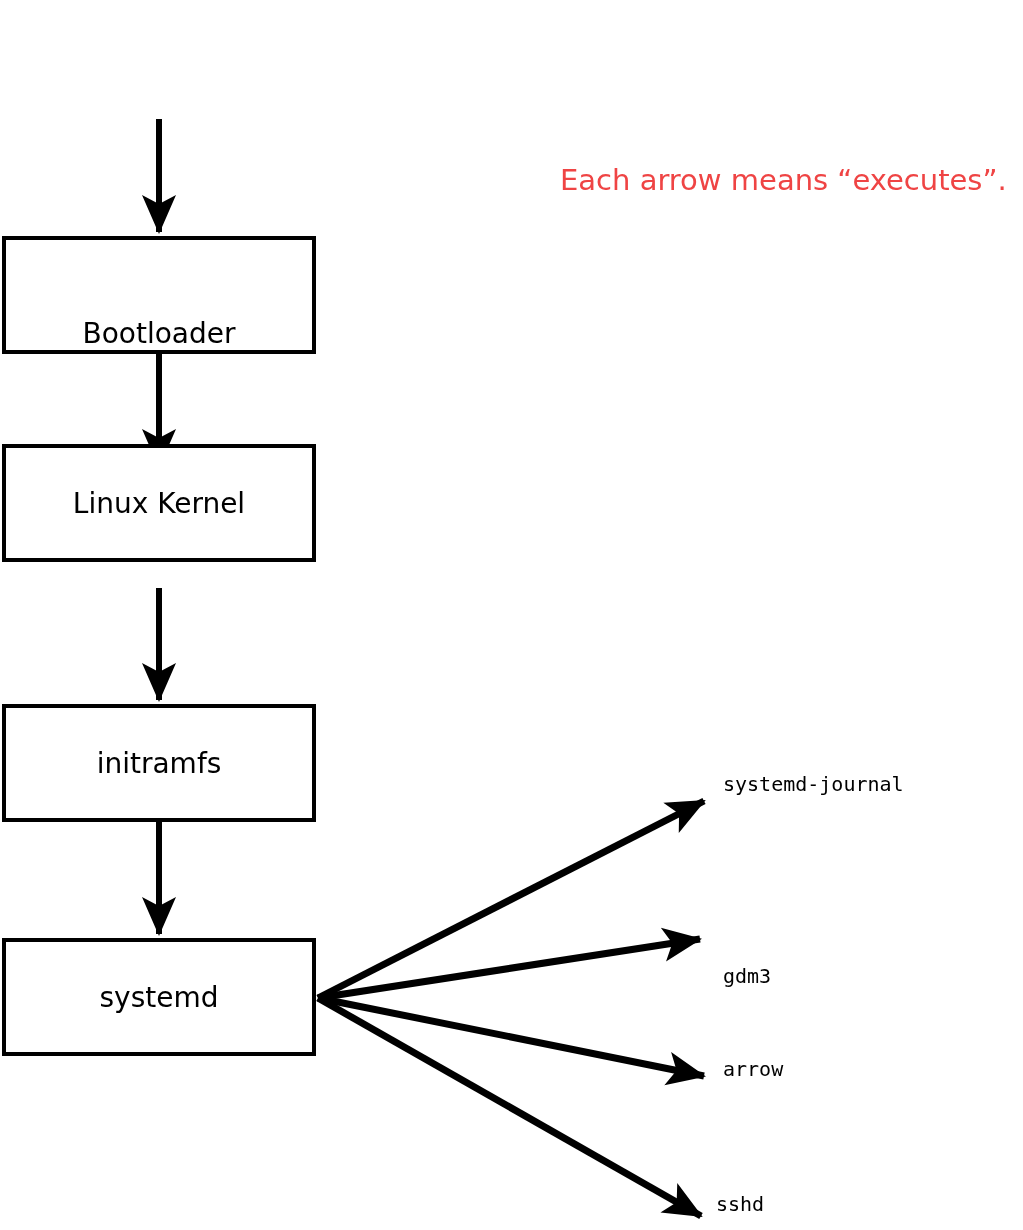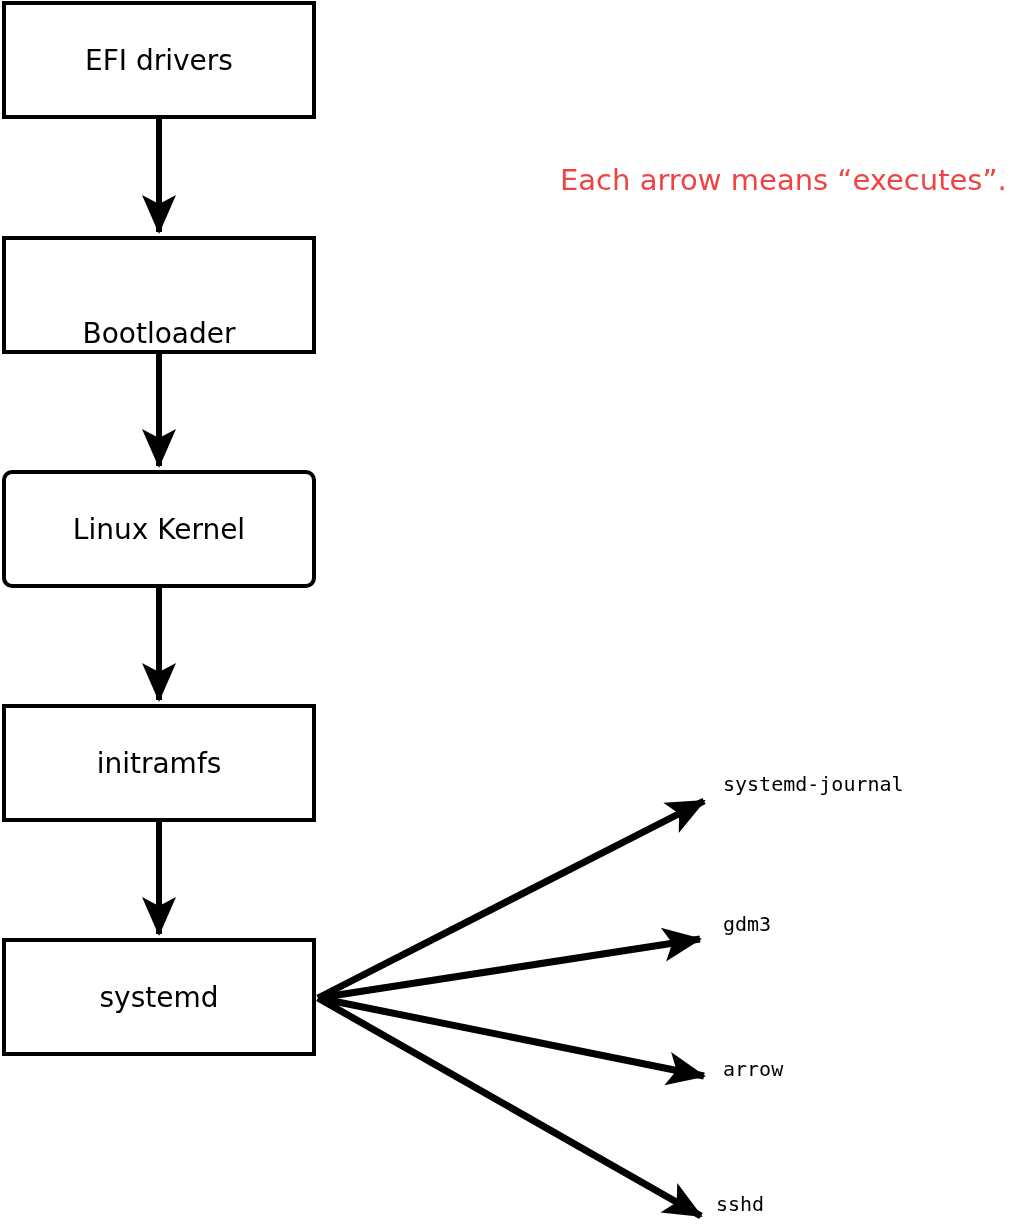--- a/index.html
+++ b/index.html
@@ -70,34 +70,31 @@
     <line x1="159" y1="822" x2="159" y2="934" stroke="#000000" stroke-width="6" marker-end="url(#ah)"></line>
 
     <line x1="318" y1="998" x2="704" y2="801" stroke="#000000" stroke-width="7" marker-end="url(#ah)"></line>
     <line x1="318" y1="998" x2="700" y2="939" stroke="#000000" stroke-width="7" marker-end="url(#ah)"></line>
     <line x1="318" y1="998" x2="704" y2="1076" stroke="#000000" stroke-width="7" marker-end="url(#ah)"></line>
     <line x1="318" y1="998" x2="701" y2="1216" stroke="#000000" stroke-width="7" marker-end="url(#ah)"></line>
   </svg>
 
   <div class="caption">Each arrow means “executes”.</div>
 
-  <div class="node-box" style="top:1px;">
-    <span>EFI drivers</span>
-  </div>
   <div class="node-box" style="top:236px;align-items:flex-end;">
     <span>Bootloader</span>
   </div>
-  <div class="node-box" style="top:470px;border-radius:10px;">
+  <div class="node-box" style="top:444px;">
     <span>Linux Kernel</span>
   </div>
   <div class="node-box" style="top:938px;">
     <span>systemd</span>
   </div>
   <div class="node-box" style="top:704px;">
     <span>initramfs</span>
   </div>
 
   <div class="spawn-label" style="left:723px; top:772px;">systemd-journal</div>
-  <div class="spawn-label" style="left:723px; top:912px;">gdm3</div>
+  <div class="spawn-label" style="left:723px; top:964px;">gdm3</div>
   <div class="spawn-label" style="left:723px; top:1057px;">arrow</div>
   <div class="spawn-label" style="left:716px; top:1192px;">sshd</div>
 
 </div>
 
 </body></html>

